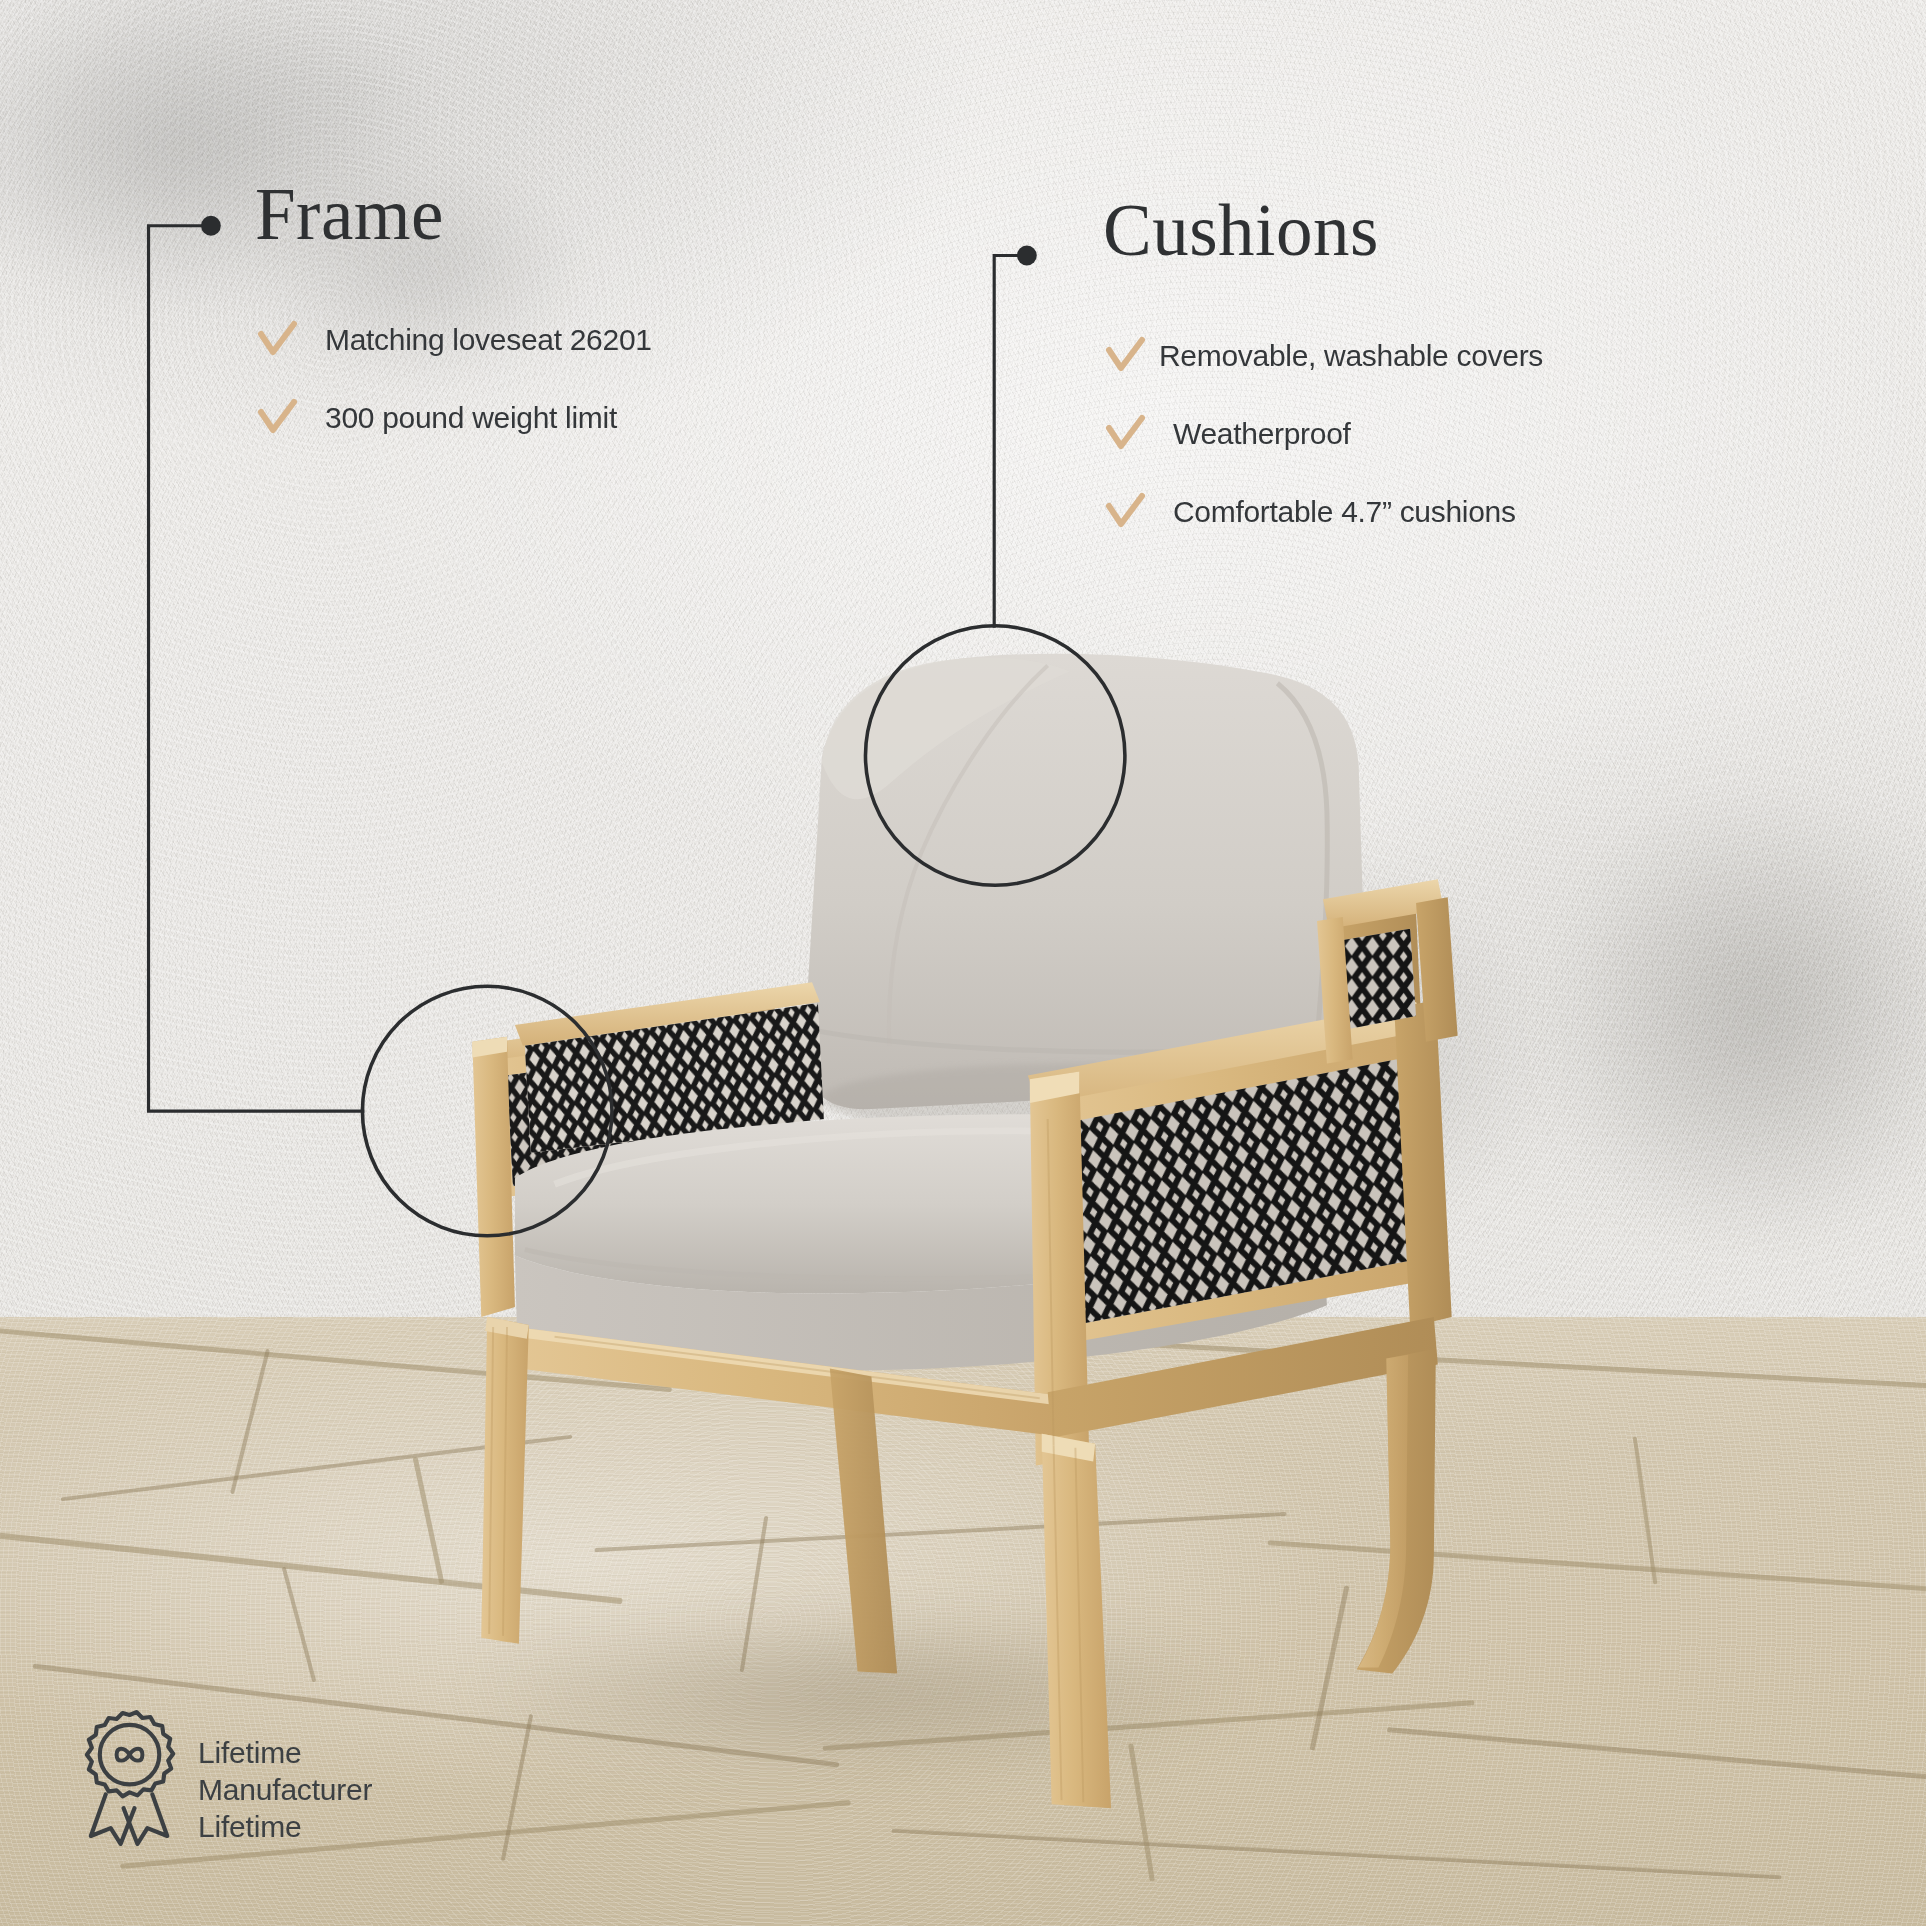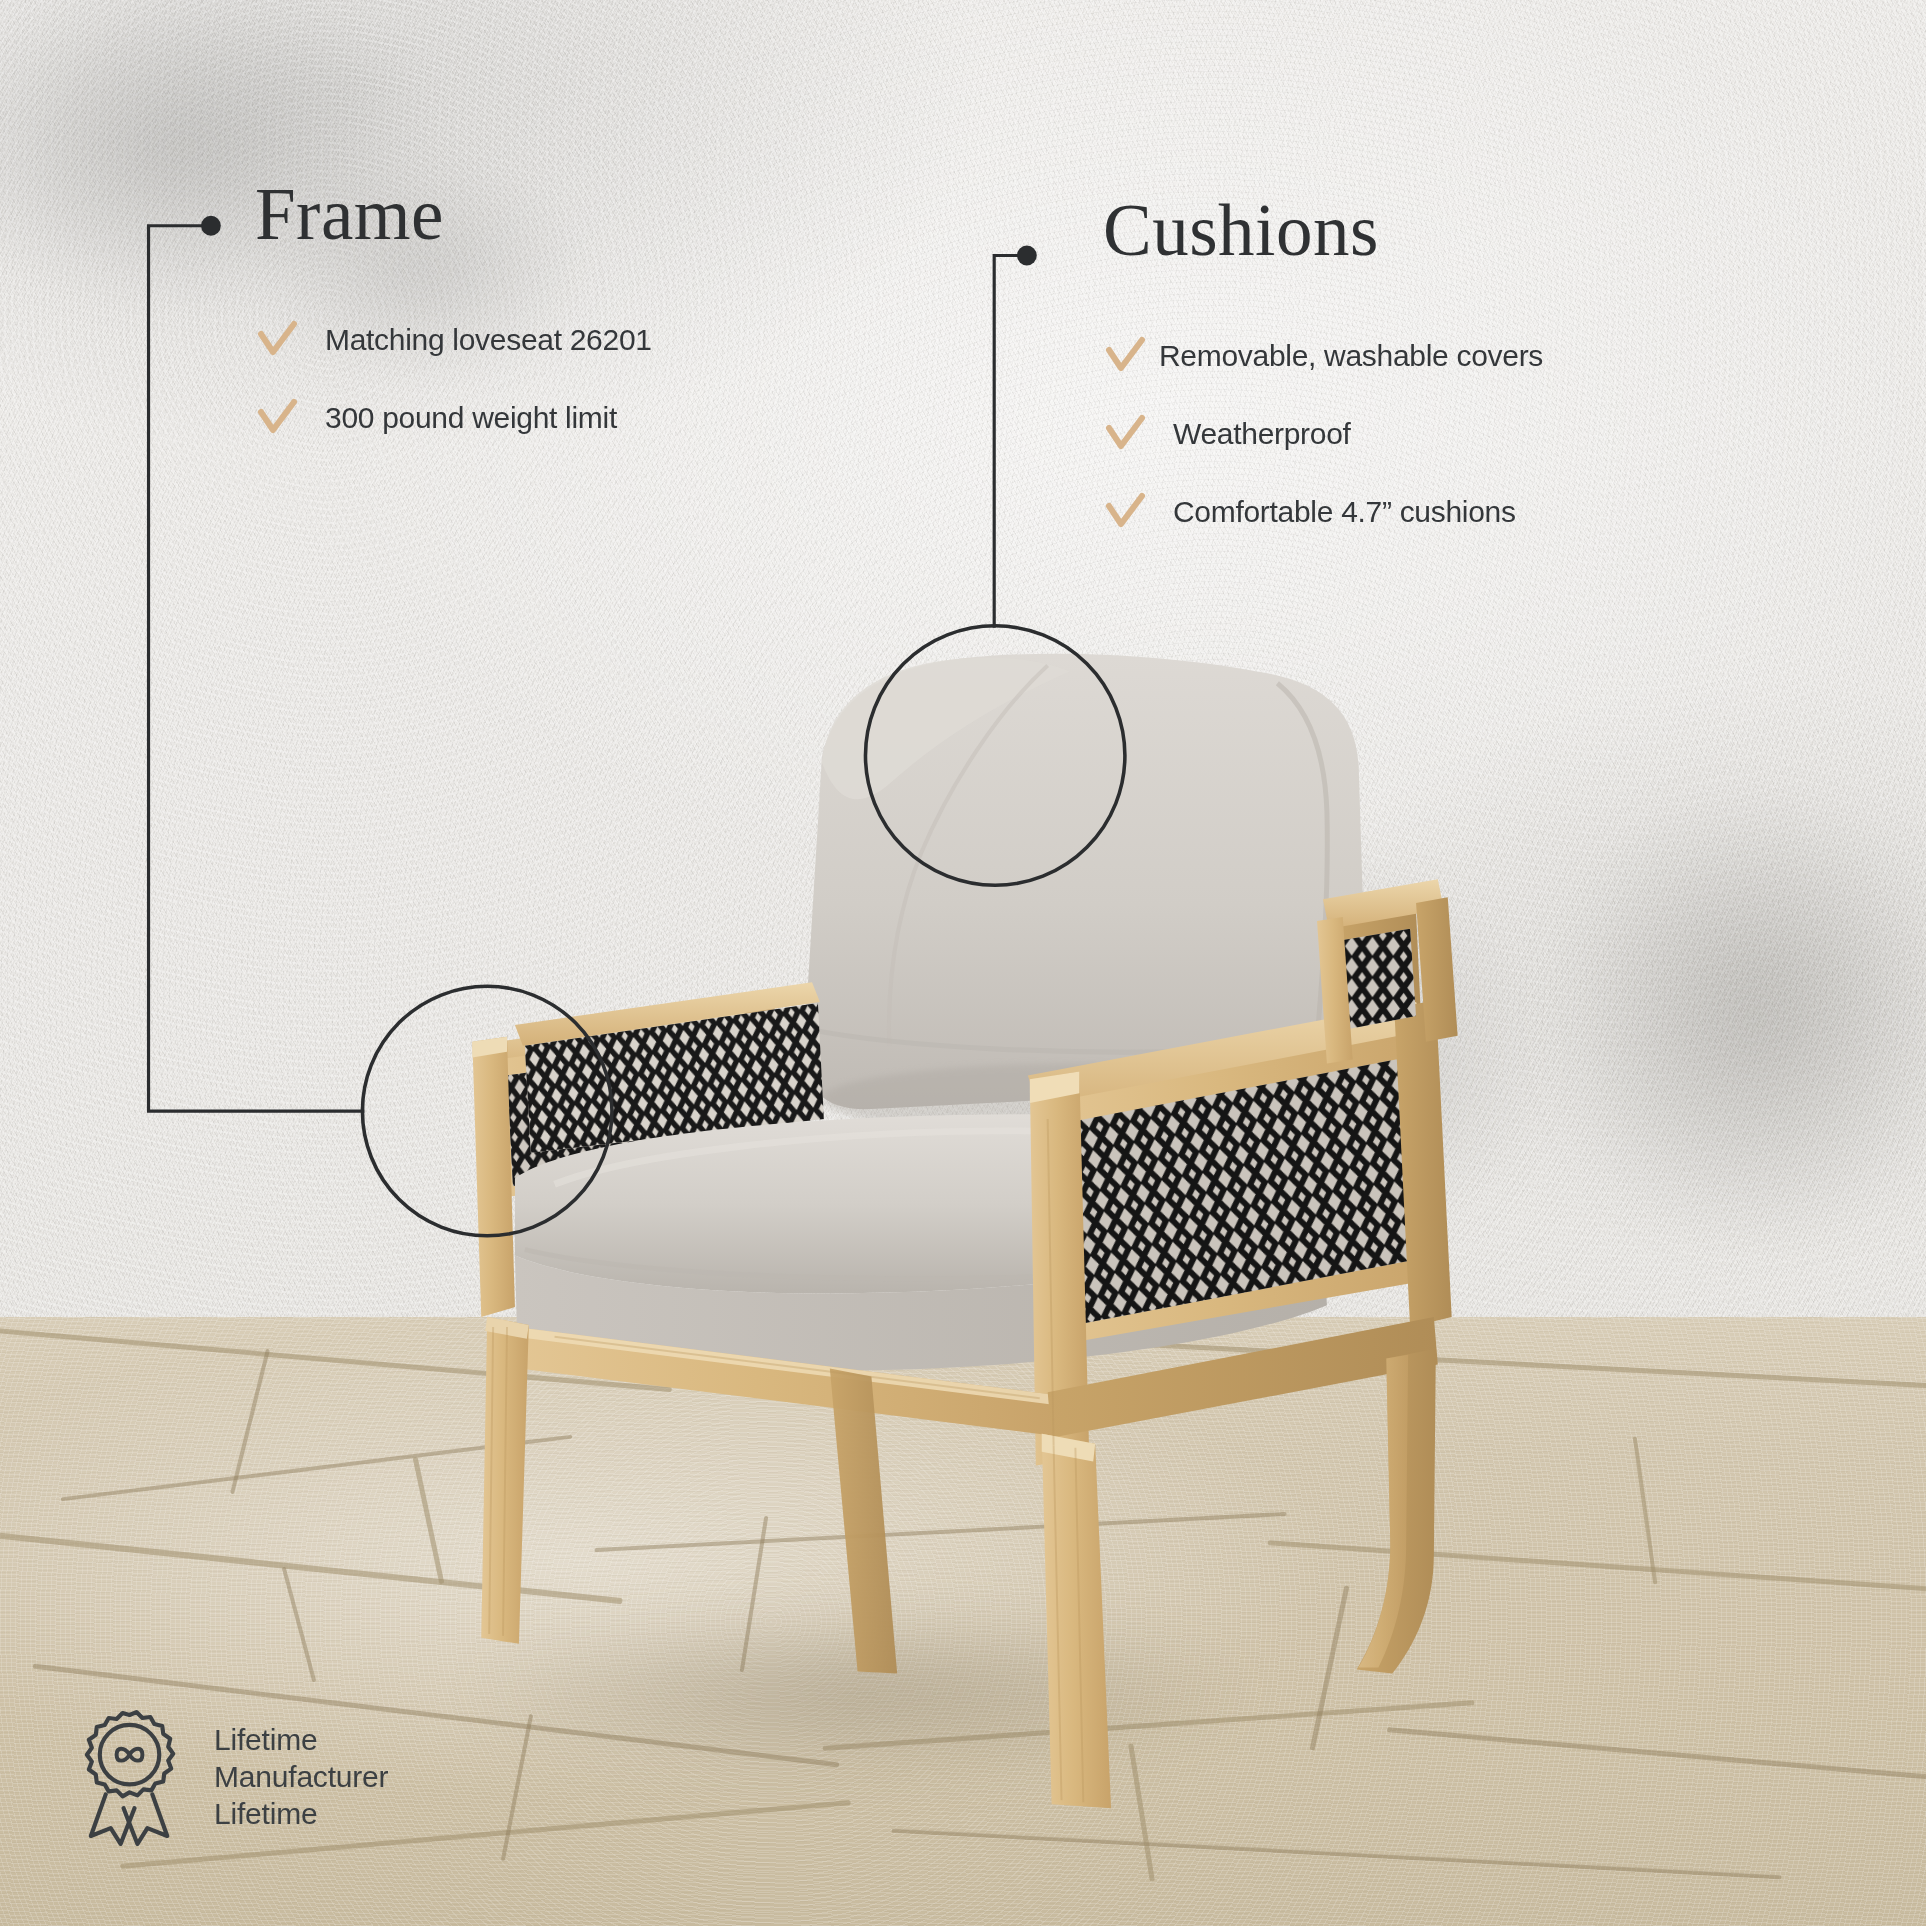--- a/index.html
+++ b/index.html
@@ -104,21 +104,21 @@
   .feature-txt{
     font-family:"Liberation Sans",sans-serif;
     font-size:30px;
     color:#34373a;
     letter-spacing:-0.3px;
   }
 
   
   .badge-wrap{
     position:absolute;left:73px;top:1709px;
-    display:flex;align-items:center;gap:20px;
+    display:flex;align-items:flex-end;gap:4px;
   }
   .badge-txt{
     font-family:"Liberation Sans",sans-serif;
     font-size:30px;line-height:1.23;
     color:#3c4043;letter-spacing:-0.2px;
   }
 </style>
 </head>
 <body>
 

